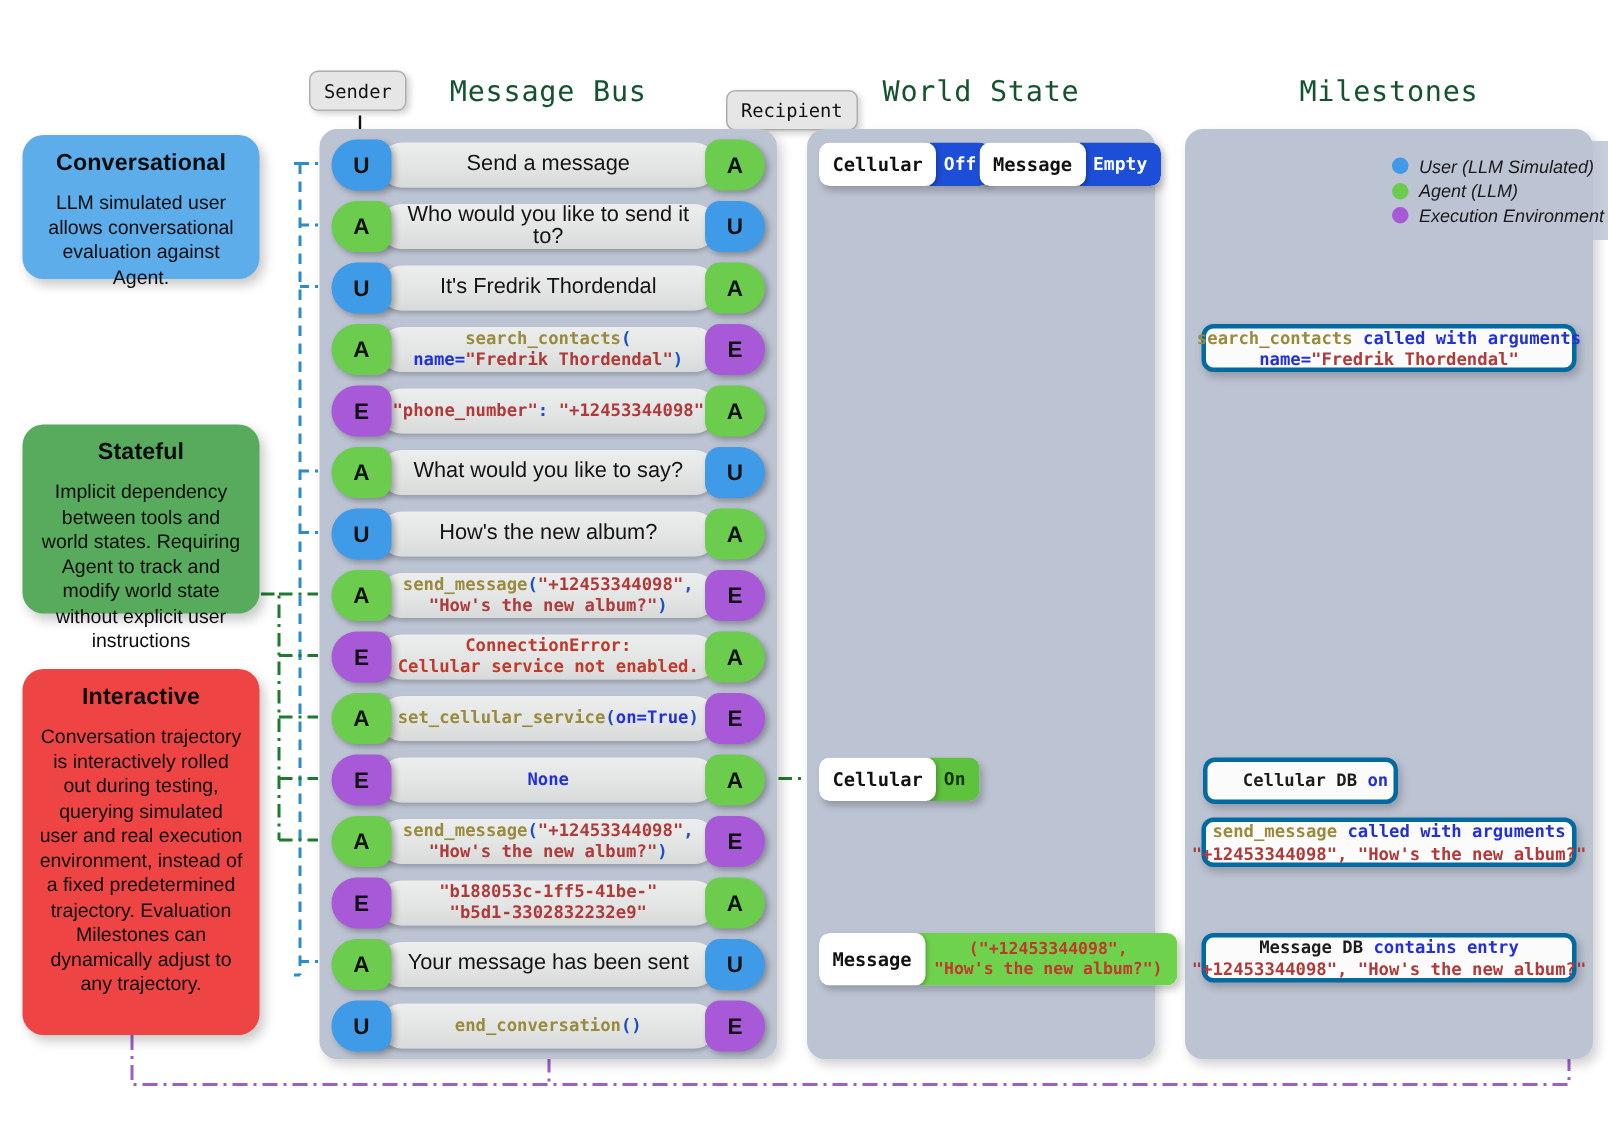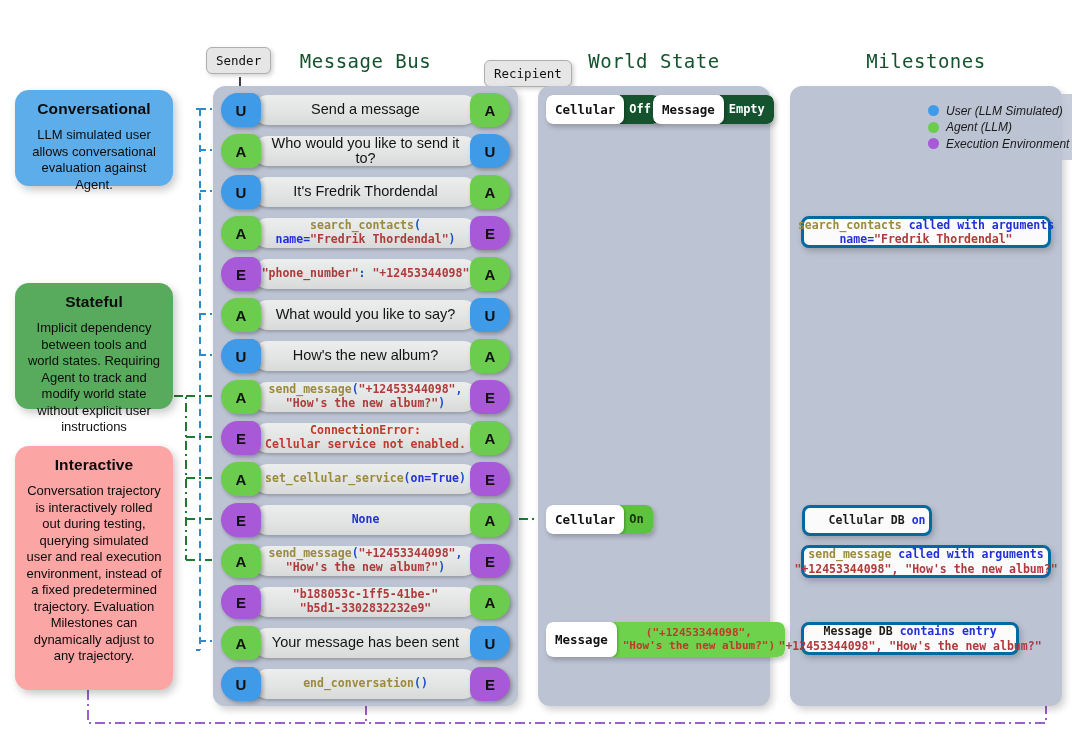--- a/index.html
+++ b/index.html
@@ -42,21 +42,21 @@
   }
   .card .card-title {
     font-size: 15.5px; font-weight: bold; display: block;
     margin-bottom: 9px; letter-spacing: 0.1px;
   }
   .card .card-body {
     font-size: 13px; line-height: 1.27; display: block;
   }
   .card-conversational { background: #5cadea; }
   .card-stateful      { background: #58ab5c; }
-  .card-interactive   { background: #fca5a5; }
+  .card-interactive   { background: #ef4444; }
 
   
   .tag {
     position: absolute;
     background: #e6e6e6;
     border: 1px solid #aeaeae;
     border-radius: 6px;
     font-family: "DejaVu Sans Mono", monospace;
     font-size: 12.5px;
     color: #111;
@@ -139,21 +139,21 @@
   .ws-val {
     display: flex; align-items: center; justify-content: center;
     font-size: 12px;
     padding: 7px 9px;
     margin-left: -4px;
     border-radius: 0 7px 7px 0;
     white-space: pre;
     text-align: center;
     line-height: 1.15;
   }
-  .ws-off { background: #14532d; color: #ffffff; }
+  .ws-off { background: #1d4ed8; color: #ffffff; }
   .ws-on  { background: #5fc23e; color: #16320a; }
   .ws-msg { background: #6fd24c; color: #c0392b; }
 
   
   .legend {
     position: absolute;
     background: rgba(188,195,210,0.85);
     border-radius: 7px;
     padding: 7px 10px 7px 8px;
   }
@@ -399,16 +399,16 @@
     <div class="legend-row">
       <span class="legend-dot" style="background:#a859d8"></span>
       <span class="legend-label">Execution Environment</span>
     </div>
   </div>
 
   <div id="ms-container">
       <div class="ms-box" style="left: 801px; top: 216px; width: 250px; height: 32px;"><div><span class="cd-fn">search_contacts</span><span class="cd-kw"> called with arguments</span><br><span class="cd-kw">name=</span><span class="cd-str">"Fredrik Thordendal"</span></div></div>
       <div class="ms-box" style="left: 802px; top: 505px; width: 130px; height: 31px; padding-left: 28px;"><div><span class="cd-plain">Cellular DB </span><span class="cd-kw">on</span></div></div>
       <div class="ms-box" style="left: 801px; top: 545px; width: 250px; height: 33px;"><div><span class="cd-fn">send_message</span><span class="cd-kw"> called with arguments</span><br><span class="cd-str">"+12453344098", "How's the new album?"</span></div></div>
-      <div class="ms-box" style="left: 801px; top: 622px; width: 218px; height: 33px;"><div><span class="cd-plain">Message DB </span><span class="cd-kw">contains entry</span><br><span class="cd-str">"+12453344098", "How's the new album?"</span></div></div>
+      <div class="ms-box" style="left: 801px; top: 622px; width: 250px; height: 33px;"><div><span class="cd-plain">Message DB </span><span class="cd-kw">contains entry</span><br><span class="cd-str">"+12453344098", "How's the new album?"</span></div></div>
     </div>
 
 </div>
 
 </body></html>

